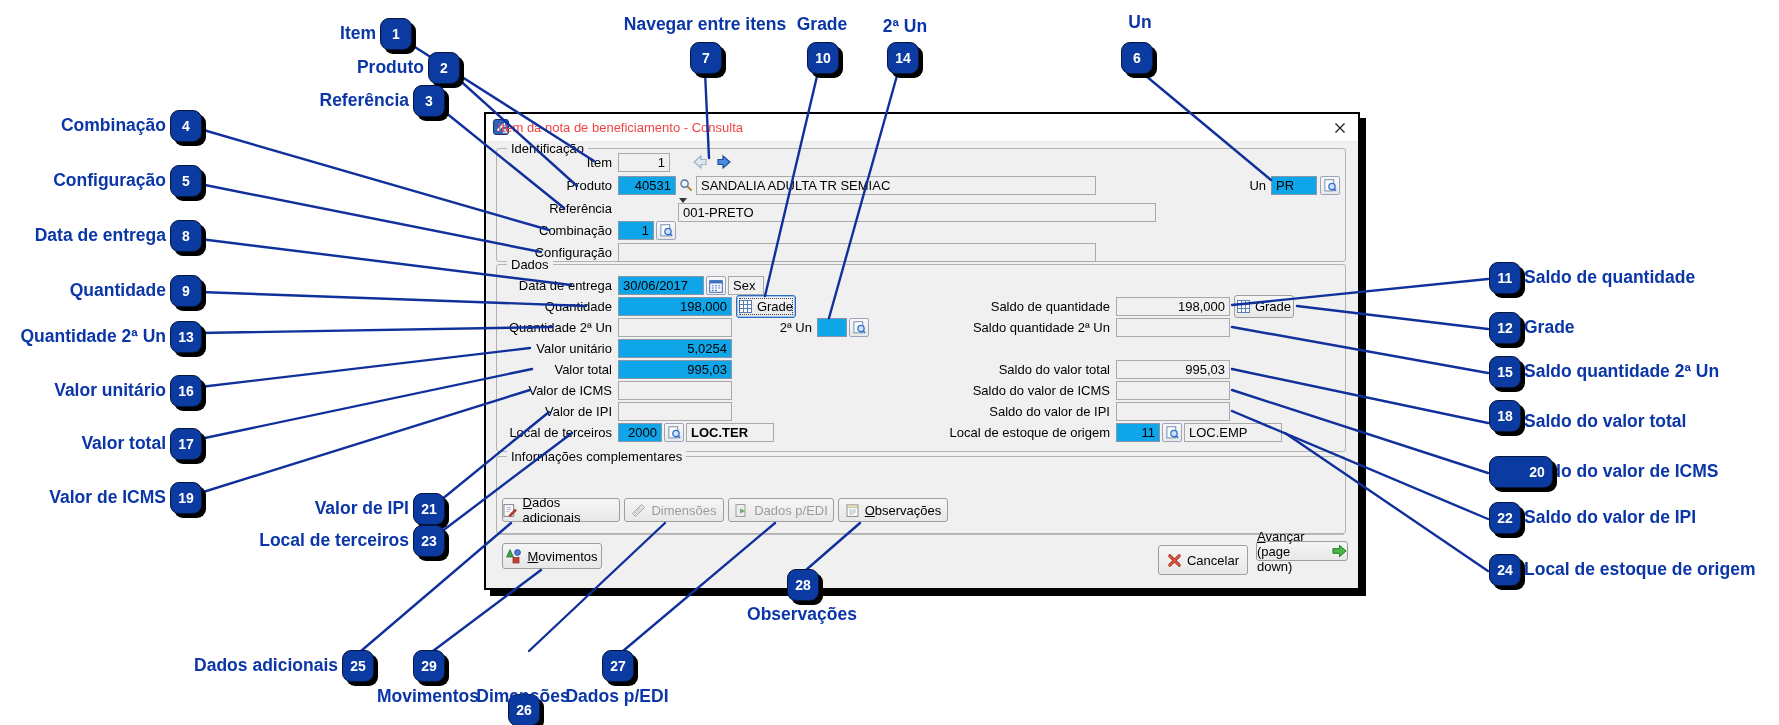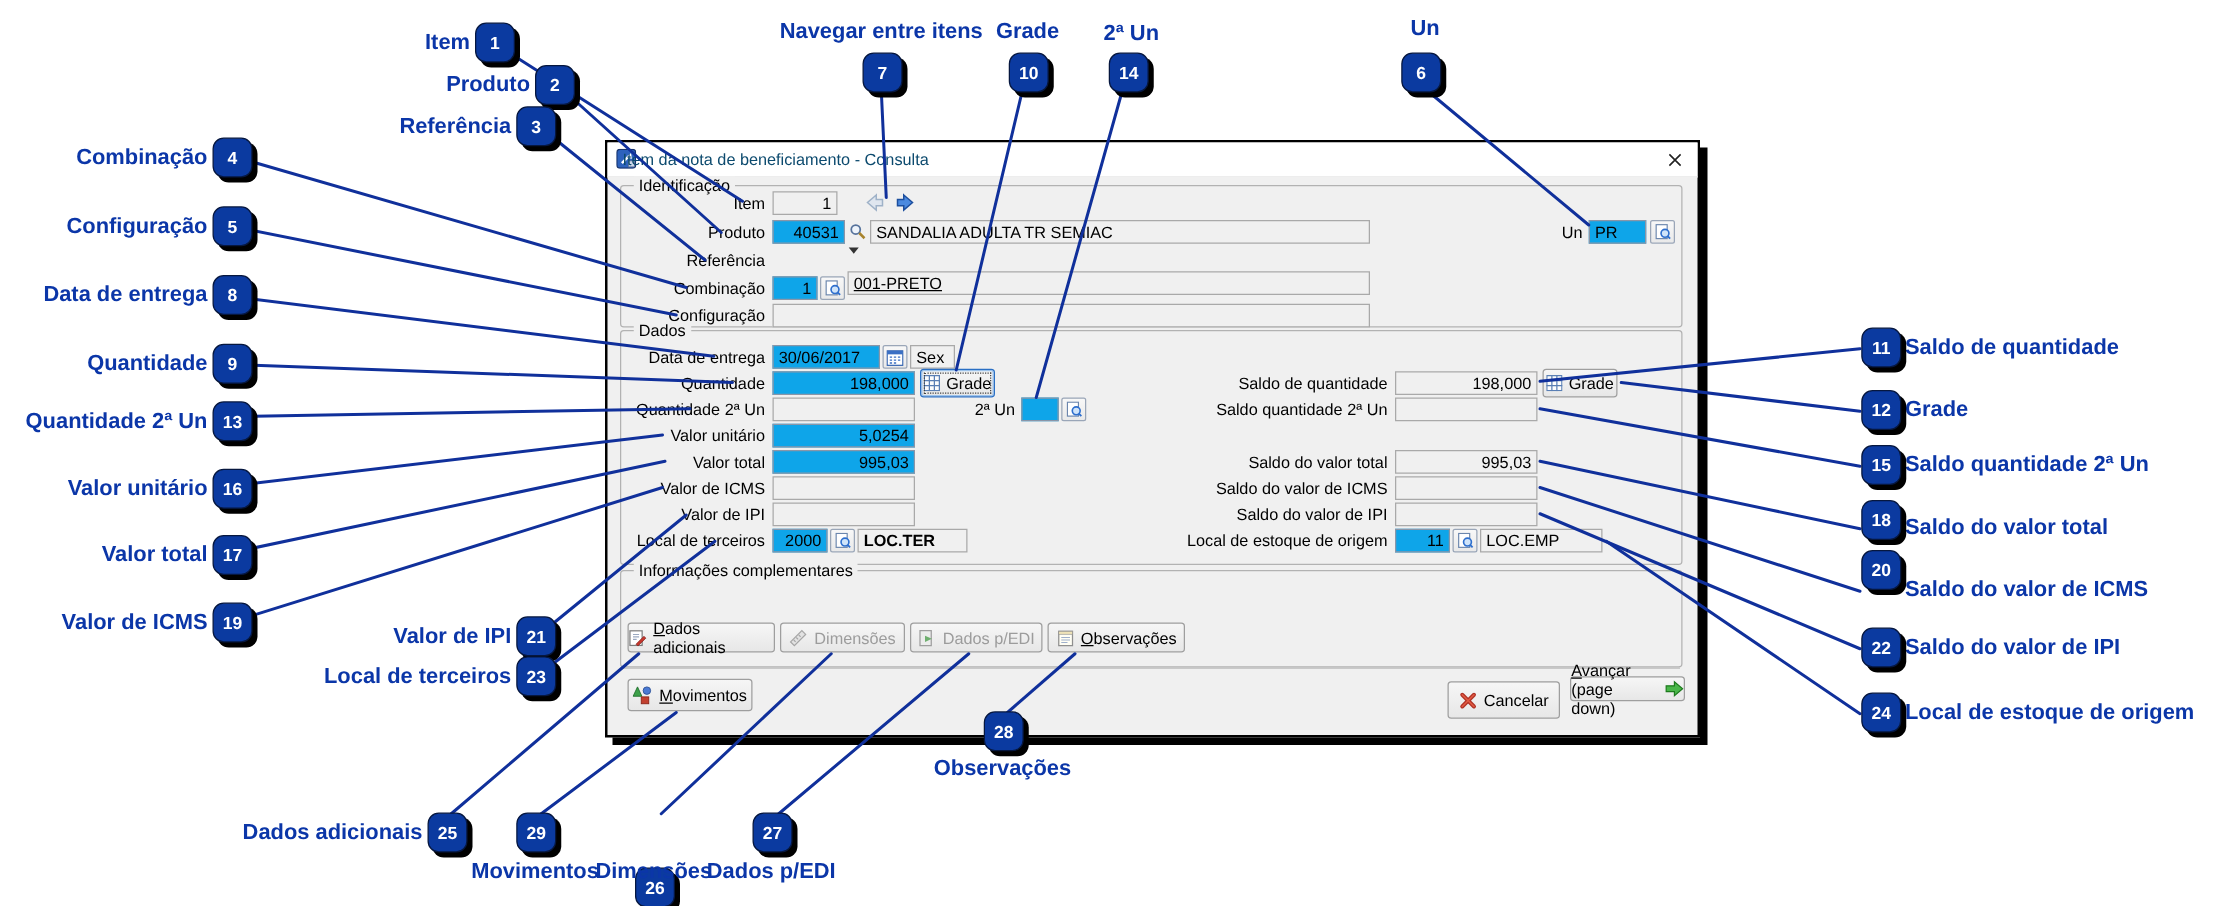--- a/index.html
+++ b/index.html
@@ -3,21 +3,21 @@
 <meta charset="utf-8">
 <style>
   html,body{margin:0;padding:0;background:#fff;}
   #canvas{position:relative;width:1779px;height:725px;background:#fff;overflow:hidden;
           font-family:"Liberation Sans",sans-serif;}
   
   #dialog{position:absolute;left:484px;top:112px;width:876px;height:478px;box-sizing:border-box;
           background:#f0f0f0;border:2px solid #000;box-shadow:6px 6px 0 #000;z-index:1;}
   .titlebar{position:absolute;left:0;top:0;width:872px;height:27px;background:#fff;
             border-bottom:1px solid #e8e8e8;}
-  .title-text{position:absolute;left:12px;top:6px;font-size:13px;color:#0c4a6e;white-space:nowrap;text-align:center;}
+  .title-text{position:absolute;left:12px;top:6px;font-size:13px;color:#ef4444;white-space:nowrap;text-align:center;}
   .win-icon{position:absolute;left:7px;top:5px;width:16px;height:16px;}
   .close-btn{position:absolute;left:842px;top:2px;width:24px;height:23px;display:flex;
              align-items:center;justify-content:center;}
   
   .group{position:absolute;border:1px solid #b2b2b2;border-radius:3px;}
   .group-label{position:absolute;top:-8px;left:10px;background:#f0f0f0;padding:0 4px;
                font-size:13px;color:#000;white-space:nowrap;}
   
   .dlbl{position:absolute;font-size:13px;line-height:19px;color:#000;text-align:right;white-space:nowrap;}
   .field{position:absolute;height:19px;box-sizing:border-box;background:#0ea5e9;border:1px solid #8a96a8;
@@ -104,21 +104,21 @@
 
     <div class="dlbl" style="left:6px;top:107px;width:120px;">Combinação</div>
     <div class="field num" style="left:132px;top:107px;width:36px;">1</div>
     <div class="sbtn" style="left:170px;top:107px;">
       <svg width="13" height="13" viewBox="0 0 14 14">
           <rect x="1" y="0.8" width="9.5" height="12" fill="#fff" stroke="#6b86ad"></rect>
           <circle cx="8.6" cy="8.2" r="3.4" fill="#cfe4fa" stroke="#2e6fce" stroke-width="1.4"></circle>
           <line x1="10.9" y1="10.6" x2="13" y2="12.8" stroke="#2e6fce" stroke-width="1.6"></line>
         </svg>
     </div>
-    <div class="field ro" style="left:192px;top:103px;width:418px;text-decoration:underline;">001-PRETO</div>
+    <div class="field ro" style="left:192px;top:89px;width:478px;">001-PRETO</div>
 
     <div class="dlbl" style="left:6px;top:129px;width:120px;">Configuração</div>
     <div class="field ro" style="left:132px;top:129px;width:478px;"></div>
 
     <div class="group" style="left:10px;top:150px;width:848px;height:186px;">
       <span class="group-label">Dados</span>
     </div>
     <div class="dlbl" style="left:6px;top:162px;width:120px;">Data de entrega</div>
     <div class="field" style="left:132px;top:162px;width:86px;">30/06/2017</div>
     <div class="sbtn" style="left:220px;top:162px;">
@@ -349,21 +349,21 @@
   <div class="co-label" style="right:1613px;top:433px;">Valor total</div>
   <div class="badge" style="left:170px;top:428px;">17</div>
 
   <div class="co-label" style="left:1524px;top:411px;">Saldo do valor total</div>
   <div class="badge" style="left:1489px;top:400px;">18</div>
 
   <div class="co-label" style="right:1613px;top:487px;">Valor de ICMS</div>
   <div class="badge" style="left:170px;top:482px;">19</div>
 
   <div class="co-label" style="left:1524px;top:461px;">Saldo do valor de ICMS</div>
-  <div class="badge" style="left:1489px;top:440px;">20</div>
+  <div class="badge" style="left:1489px;top:456px;padding-left:32px;">20</div>
 
   <div class="co-label" style="right:1370px;top:498px;">Valor de IPI</div>
   <div class="badge" style="left:413px;top:493px;">21</div>
 
   <div class="co-label" style="left:1524px;top:507px;">Saldo do valor de IPI</div>
   <div class="badge" style="left:1489px;top:502px;">22</div>
 
   <div class="co-label" style="right:1370px;top:530px;">Local de terceiros</div>
   <div class="badge" style="left:413px;top:525px;">23</div>
 

